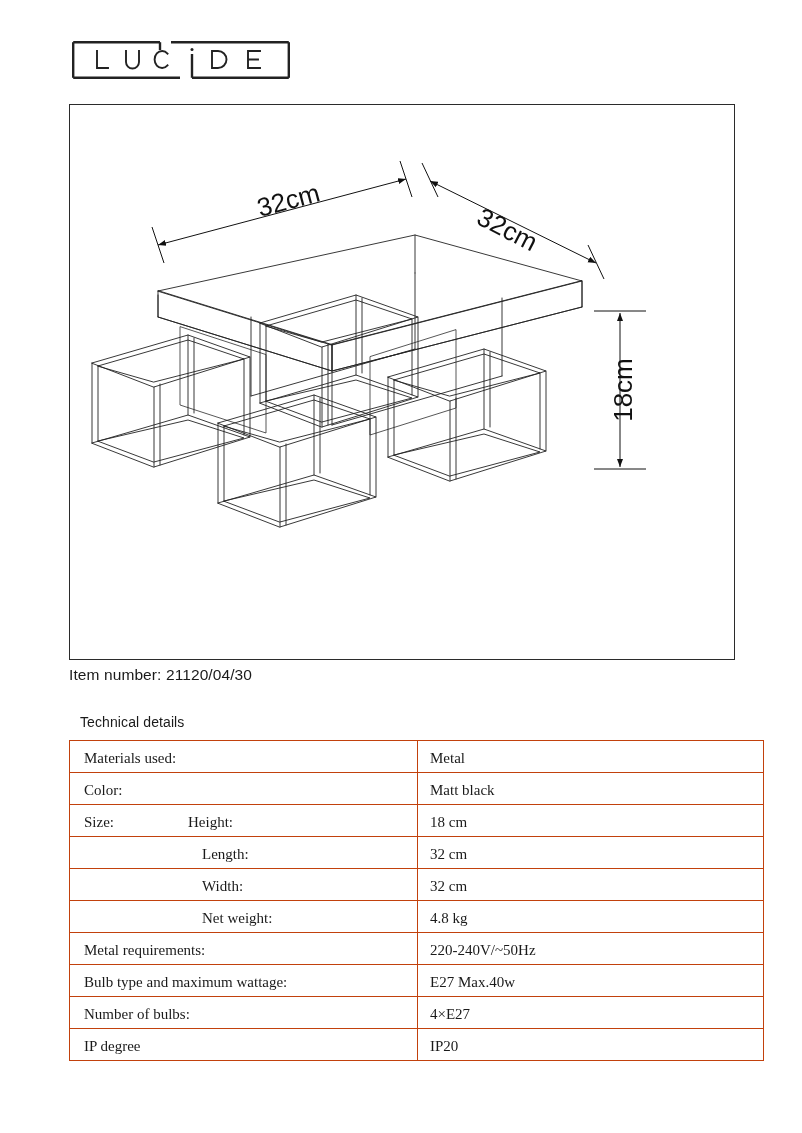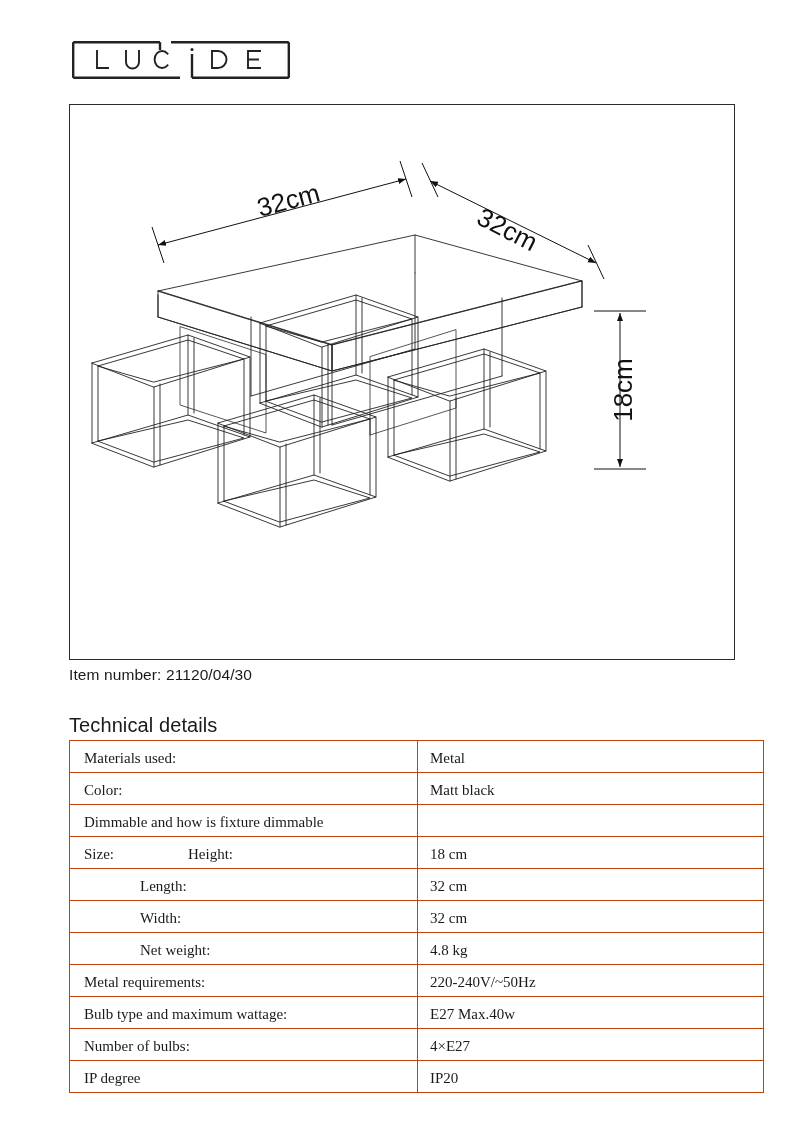--- a/index.html
+++ b/index.html
@@ -51,23 +51,23 @@
     left: 69px;
     top: 666px;
     font-size: 15.5px;
     letter-spacing: 0.1px;
     white-space: nowrap;
   }
 
   
   .tech-heading {
     position: absolute;
-    left: 69px;
+    left: 80px;
     top: 714px;
-    font-size: 20px;
+    font-size: 14px;
     letter-spacing: 0.1px;
     white-space: nowrap;
   }
 
   
   .spec-table {
     position: absolute;
     left: 69px;
     top: 740px;
     width: 666px;
@@ -93,21 +93,21 @@
     align-items: center;
   }
   .label-main {
     display: inline-block;
   }
   .label-sub {
     display: inline-block;
     margin-left: 74px;
   }
   .label-sub.no-main {
-    margin-left: 56px;
+    margin-left: 118px;
   }
 </style>
 </head>
 <body>
 
 <div class="logo-wrap">
   <svg class="logo-svg" width="218" height="38" viewBox="0 0 218 38">
 
     <g fill="none" stroke="#222222" stroke-width="2.4">
 
@@ -289,28 +289,20 @@
         <td class="col-label">
           <div class="label-flex">
             <span class="label-main">Color:</span>
           </div>
         </td>
         <td class="col-value">Matt black</td>
       </tr>
       <tr>
         <td class="col-label">
           <div class="label-flex">
-            <span class="label-main">Dimmable and how is fixture dimmable</span>
-          </div>
-        </td>
-        <td class="col-value"></td>
-      </tr>
-      <tr>
-        <td class="col-label">
-          <div class="label-flex">
             <span class="label-main">Size:</span>
             <span class="label-sub">Height:</span>
           </div>
         </td>
         <td class="col-value">18 cm</td>
       </tr>
       <tr>
         <td class="col-label">
           <div class="label-flex">
             <span class="label-sub no-main">Length:</span>

